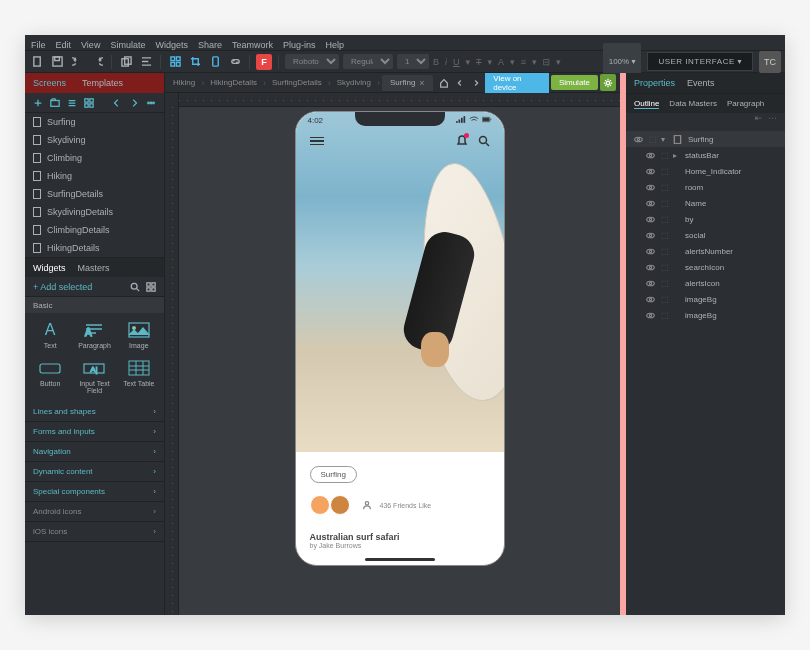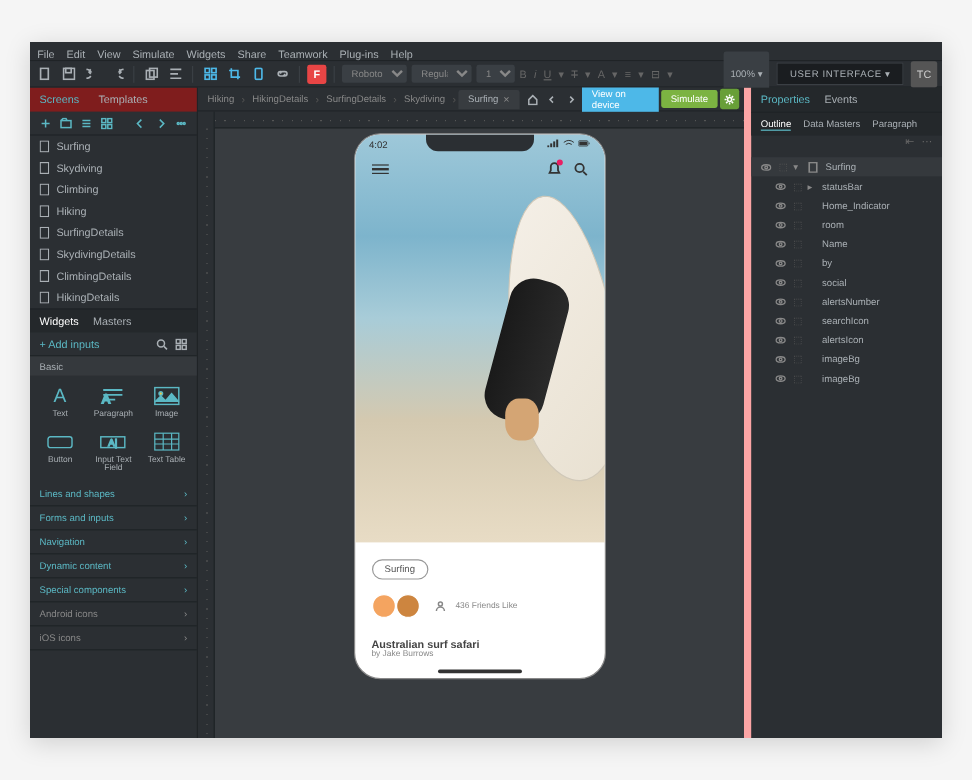--- a/index.html
+++ b/index.html
@@ -301,21 +301,21 @@
               <rect x="0.5" y="0.5" width="7" height="9"></rect>
             </svg>
             <span>HikingDetails</span>
           </div>
         </div>
       <div class="widgets-tabs">
         <span class="active">Widgets</span>
         <span>Masters</span>
       </div>
       <div class="add-widgets">
-        <span>+ Add inputs</span>
+        <span>+ Add selected</span>
         <div class="spacer"></div>
         <svg viewBox="0 0 12 12">
             <circle cx="5" cy="5" r="3.5"></circle>
             <path d="M8 8l3 3"></path>
           </svg>
         <svg viewBox="0 0 12 12">
             <rect x="1" y="1" width="4" height="4"></rect>
             <rect x="7" y="1" width="4" height="4"></rect>
             <rect x="1" y="7" width="4" height="4"></rect>
             <rect x="7" y="7" width="4" height="4"></rect>

